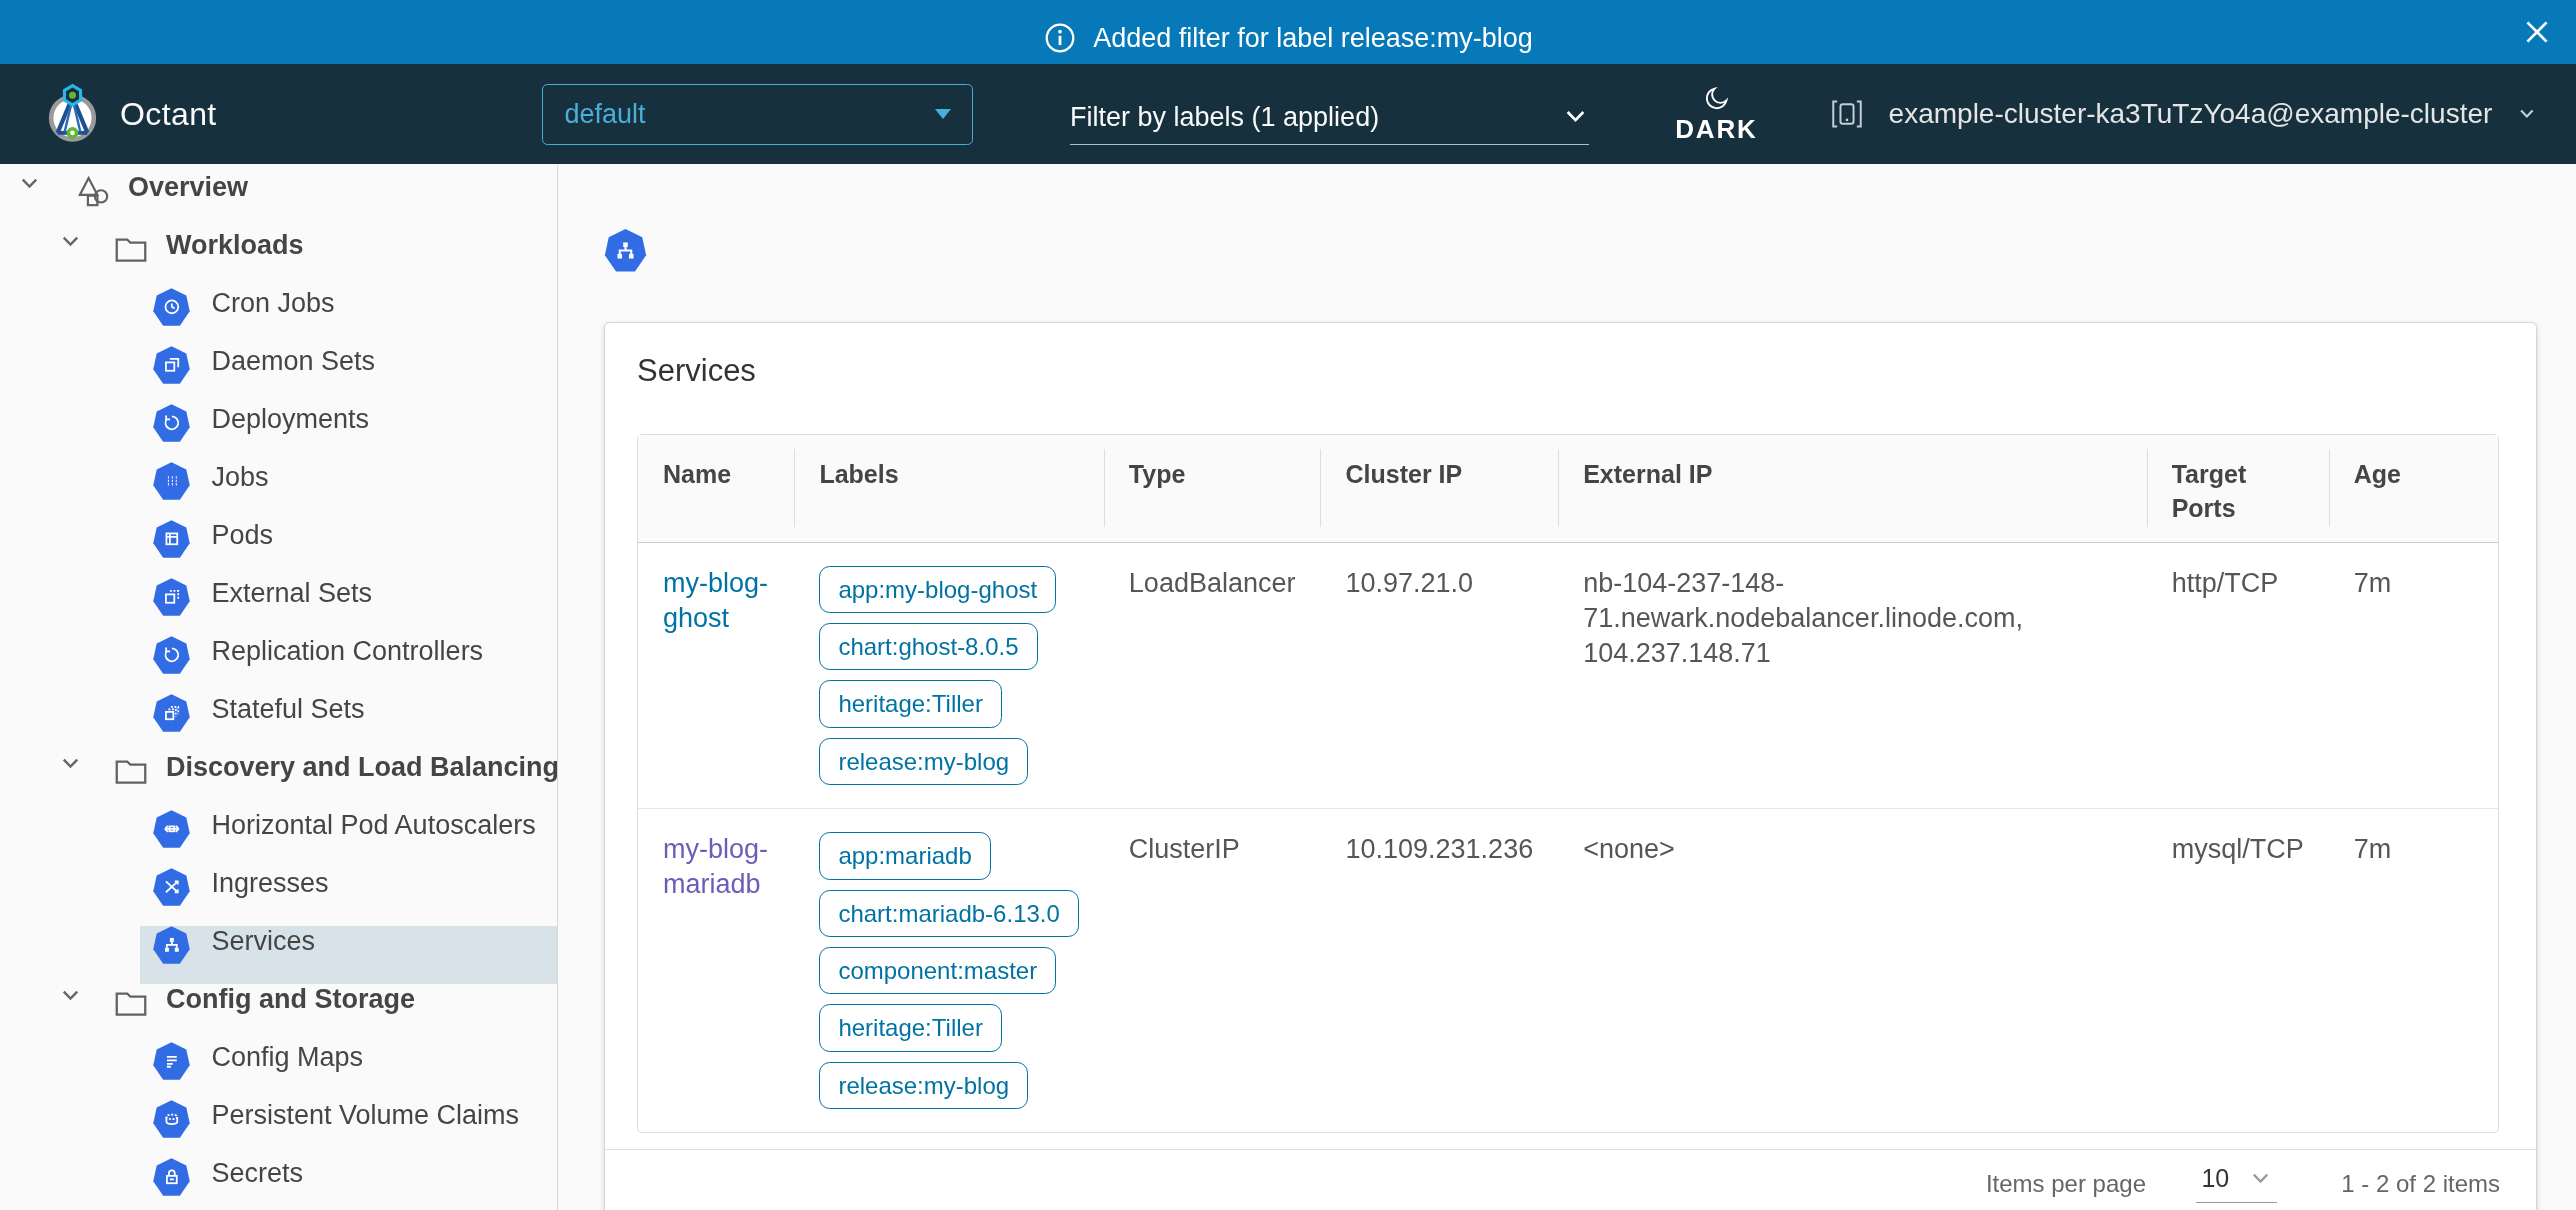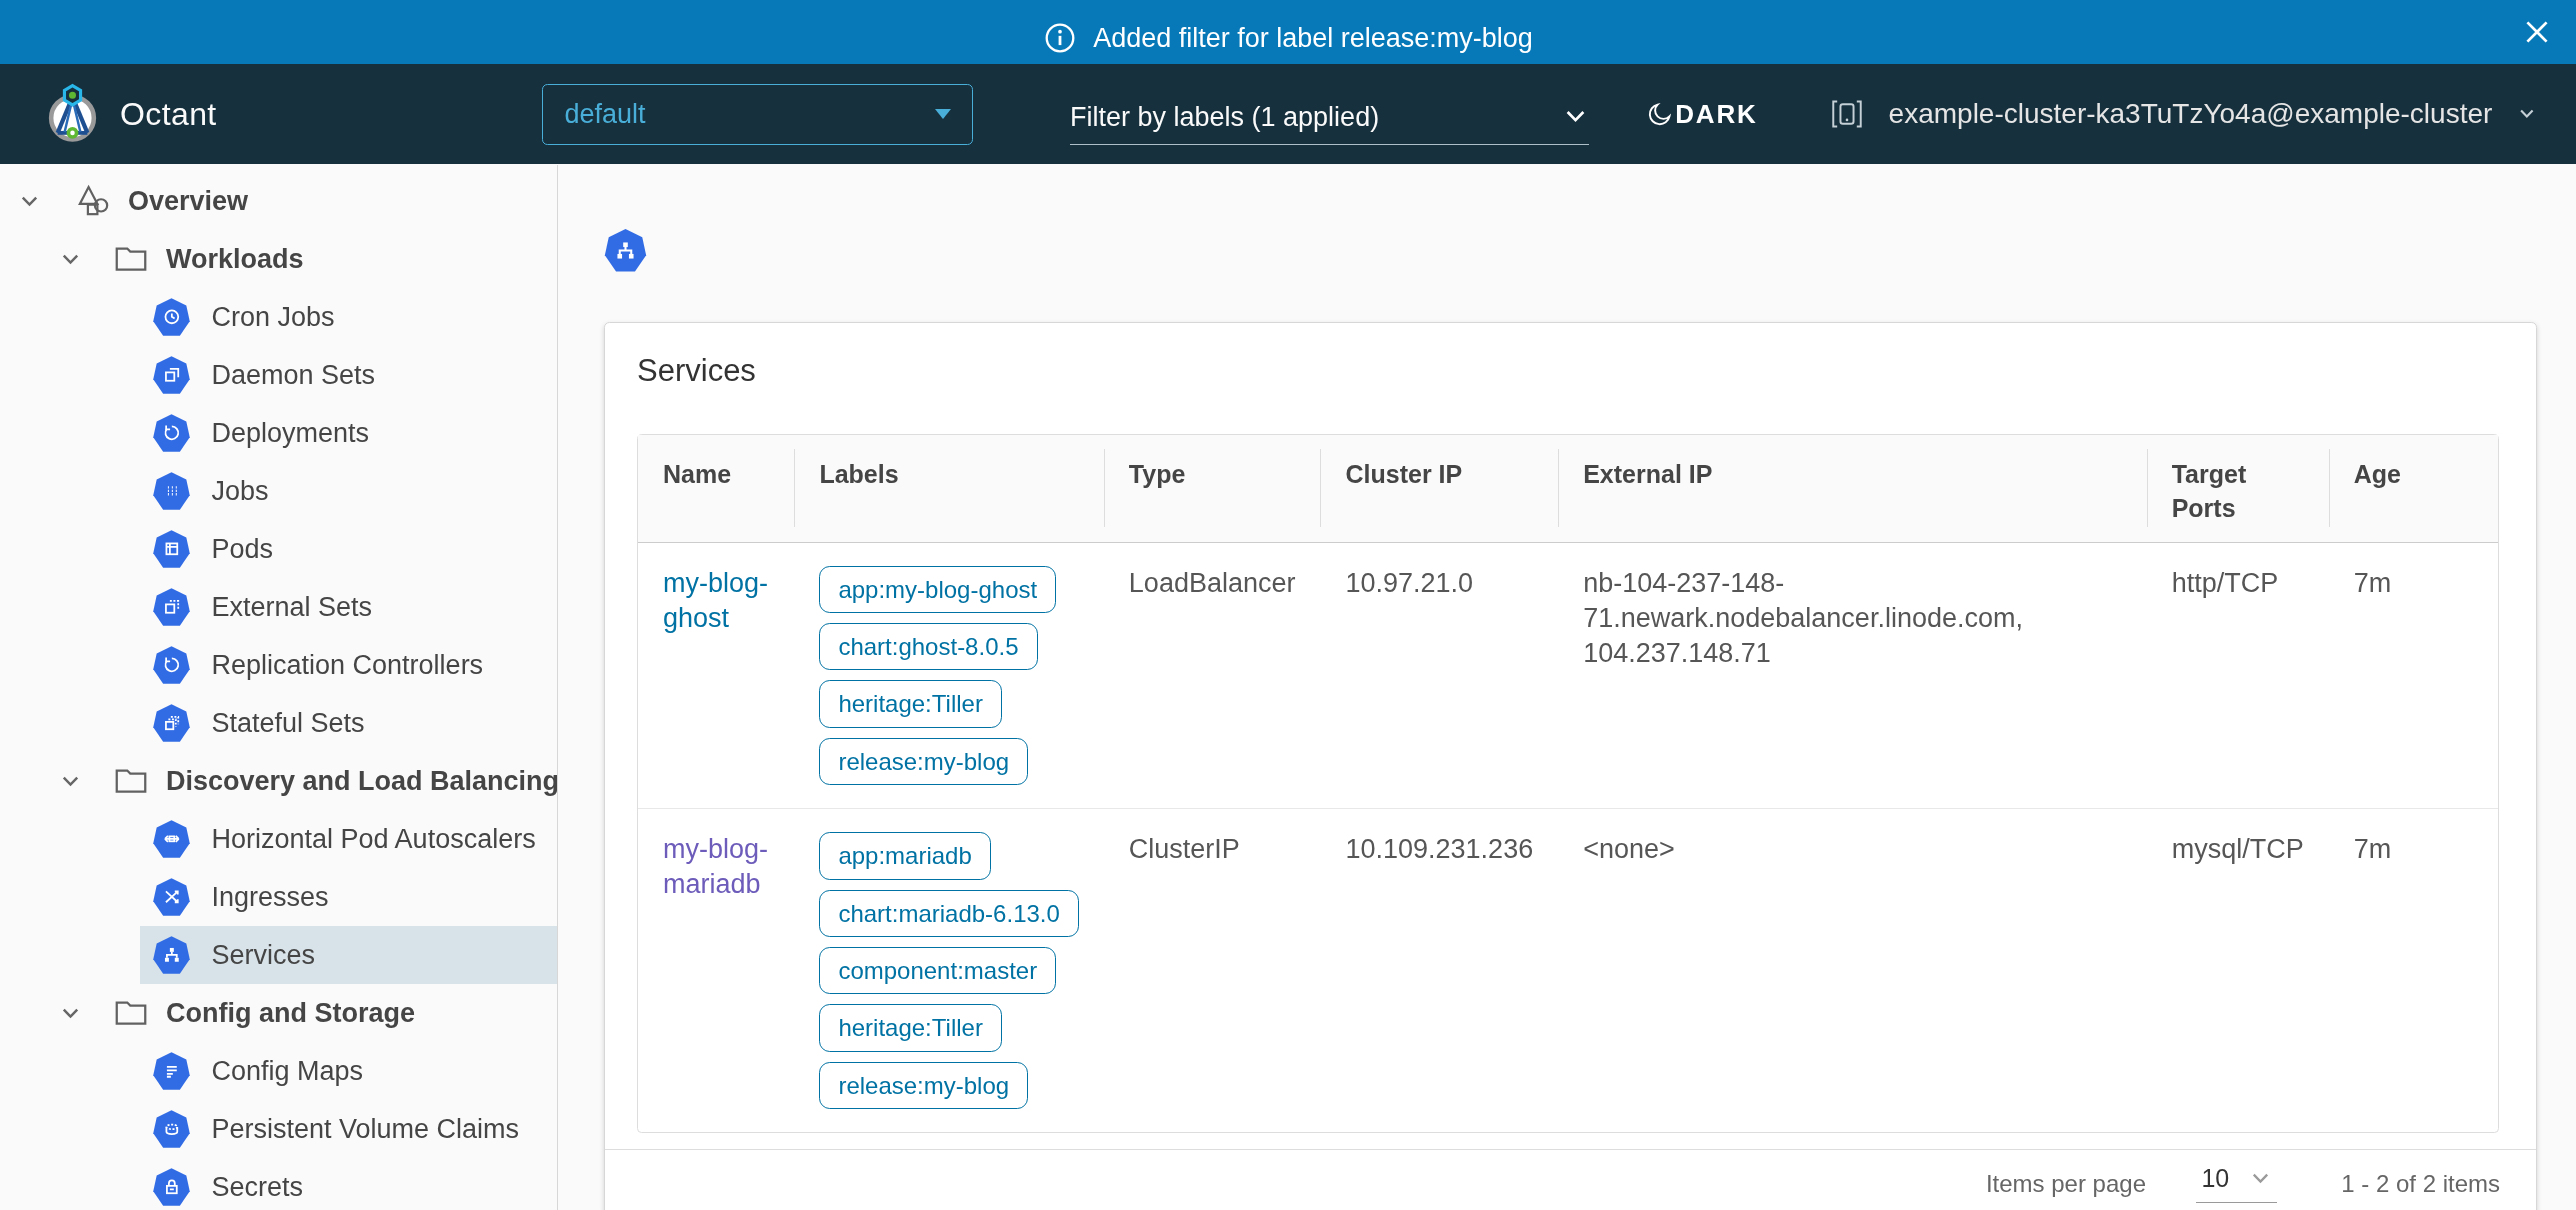--- a/index.html
+++ b/index.html
@@ -22,30 +22,30 @@
   .ns-select { width:431px; height:61px; border:1.8px solid #49afd9; border-radius:5.4px;
     display:flex; align-items:center; justify-content:space-between; padding:0 21.5px;
     color:#49afd9; font-size:27px; cursor:pointer; }
   .caret-down { width:0; height:0; border-left:8px solid transparent;
     border-right:8px solid transparent; border-top:10.7px solid #49afd9; }
   .label-filter { margin-left:97px; width:519px; height:61px; display:flex; align-items:flex-end;
     padding-bottom:5.4px; border-bottom:1.8px solid #aebfc9; cursor:pointer; }
   .label-filter-inner { width:100%; display:flex; align-items:center; justify-content:space-between; }
   .label-filter-text { color:#fafafa; font-size:27px; padding-bottom:5.4px; }
   .header-right { margin-left:auto; margin-right:39px; display:flex; align-items:center; }
-  .theme-toggle { display:flex; align-items:center; gap:1px; color:#fff; cursor:pointer; }
+  .theme-toggle { display:flex; align-items:center; gap:1px; color:#fff; cursor:pointer;flex-direction:column; }
   .theme-label { font-size:26px; font-weight:bold; letter-spacing:1.8px; }
   .cluster-switcher { display:flex; align-items:center; gap:25px; margin-left:72px;
     color:#e5e5e5; cursor:pointer; }
   .cluster-name { font-size:28px; }
 
   
   .sidebar { position:absolute; top:165px; left:0; width:558px; bottom:0;
     background:#fafafa; border-right:0.9px solid #d7d7d7; padding-top:7.2px; overflow:hidden; }
-  .nav-row { height:58px; display:flex; align-items:center; cursor:pointer; }
+  .nav-row { height:58px; display:flex; align-items:flex-start; cursor:pointer; }
   .nav-row .chev { width:27px; display:flex; justify-content:center; flex:none; }
   .lvl0 { padding-left:16px; }
   .lvl0 .nicon { margin-left:30px; }
   .lvl1 { padding-left:57px; }
   .lvl1 .nicon { margin-left:27px; }
   .nicon { width:39px; height:39px; display:flex; align-items:center; justify-content:center; flex:none; }
   .nlabel { margin-left:21px; font-size:27px; color:#454545; white-space:nowrap; }
   .lvl0 .nlabel, .lvl1 .nlabel { font-weight:bold; margin-left:16px; }
   .lvl2 { margin-left:140px; padding-left:12.5px; }
   .lvl2.selected { background:#d8e3e9; }

